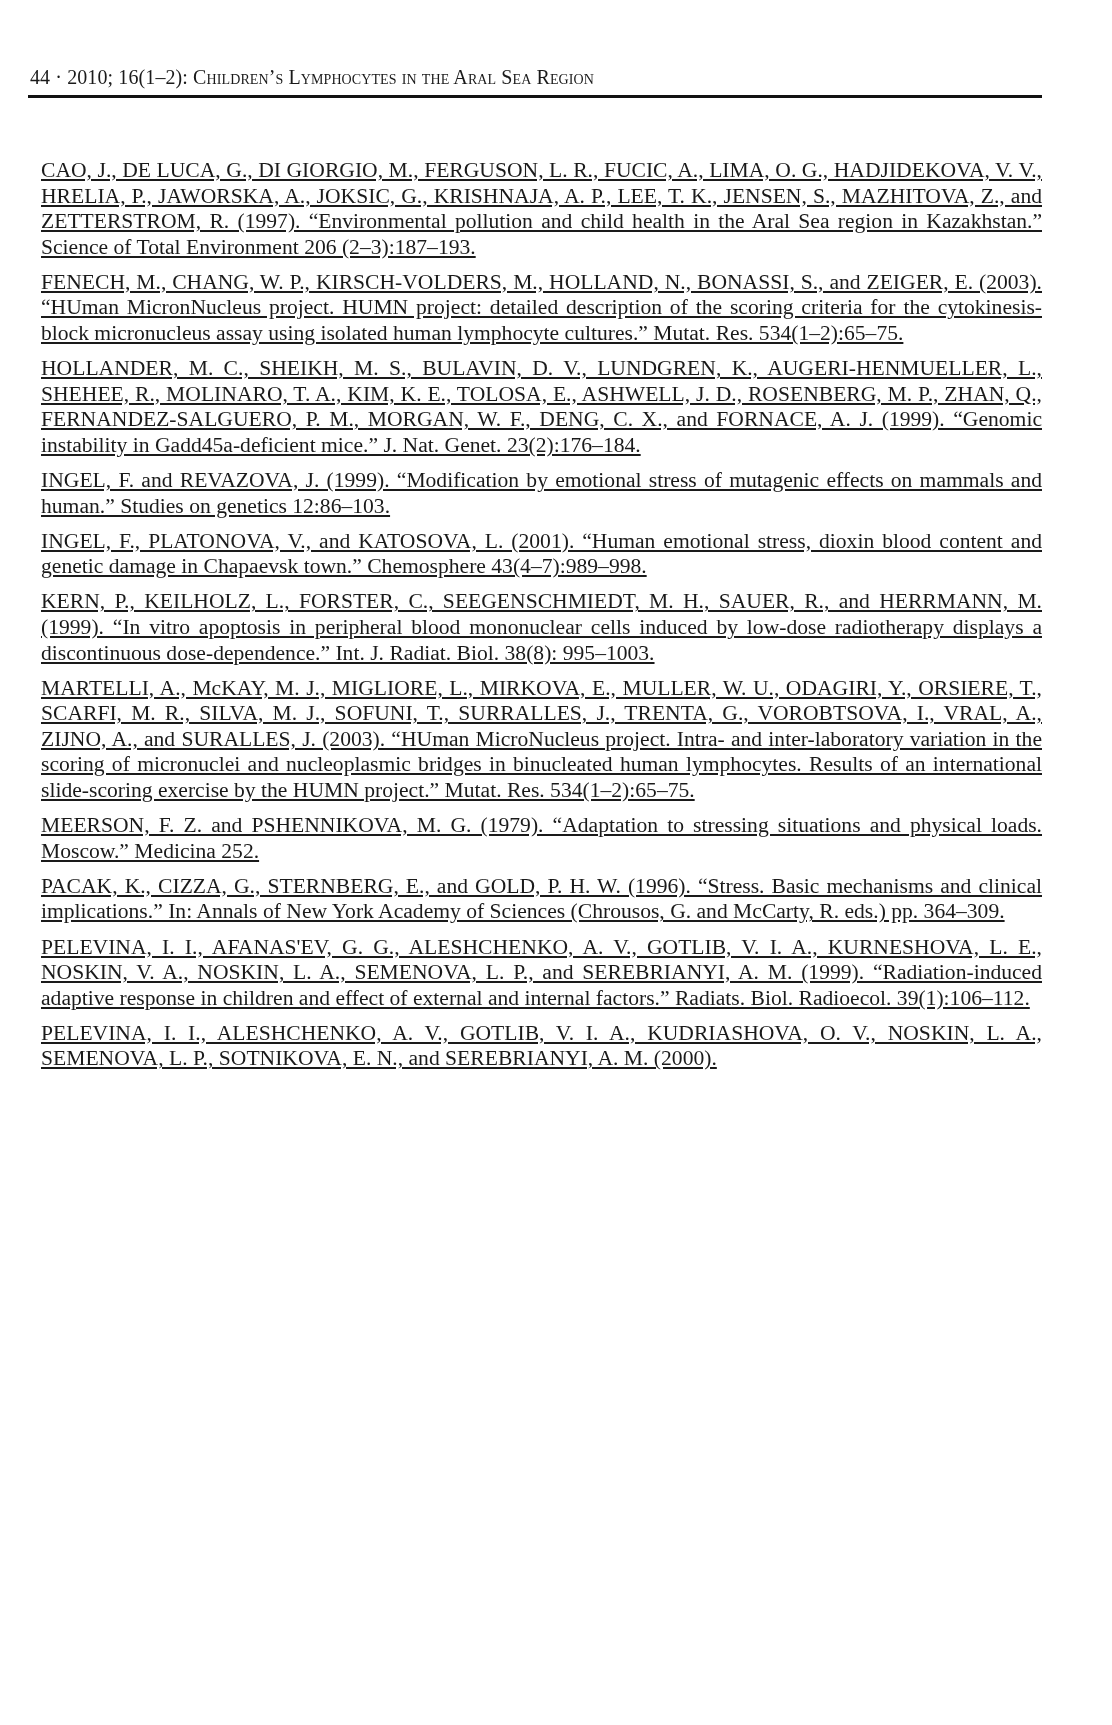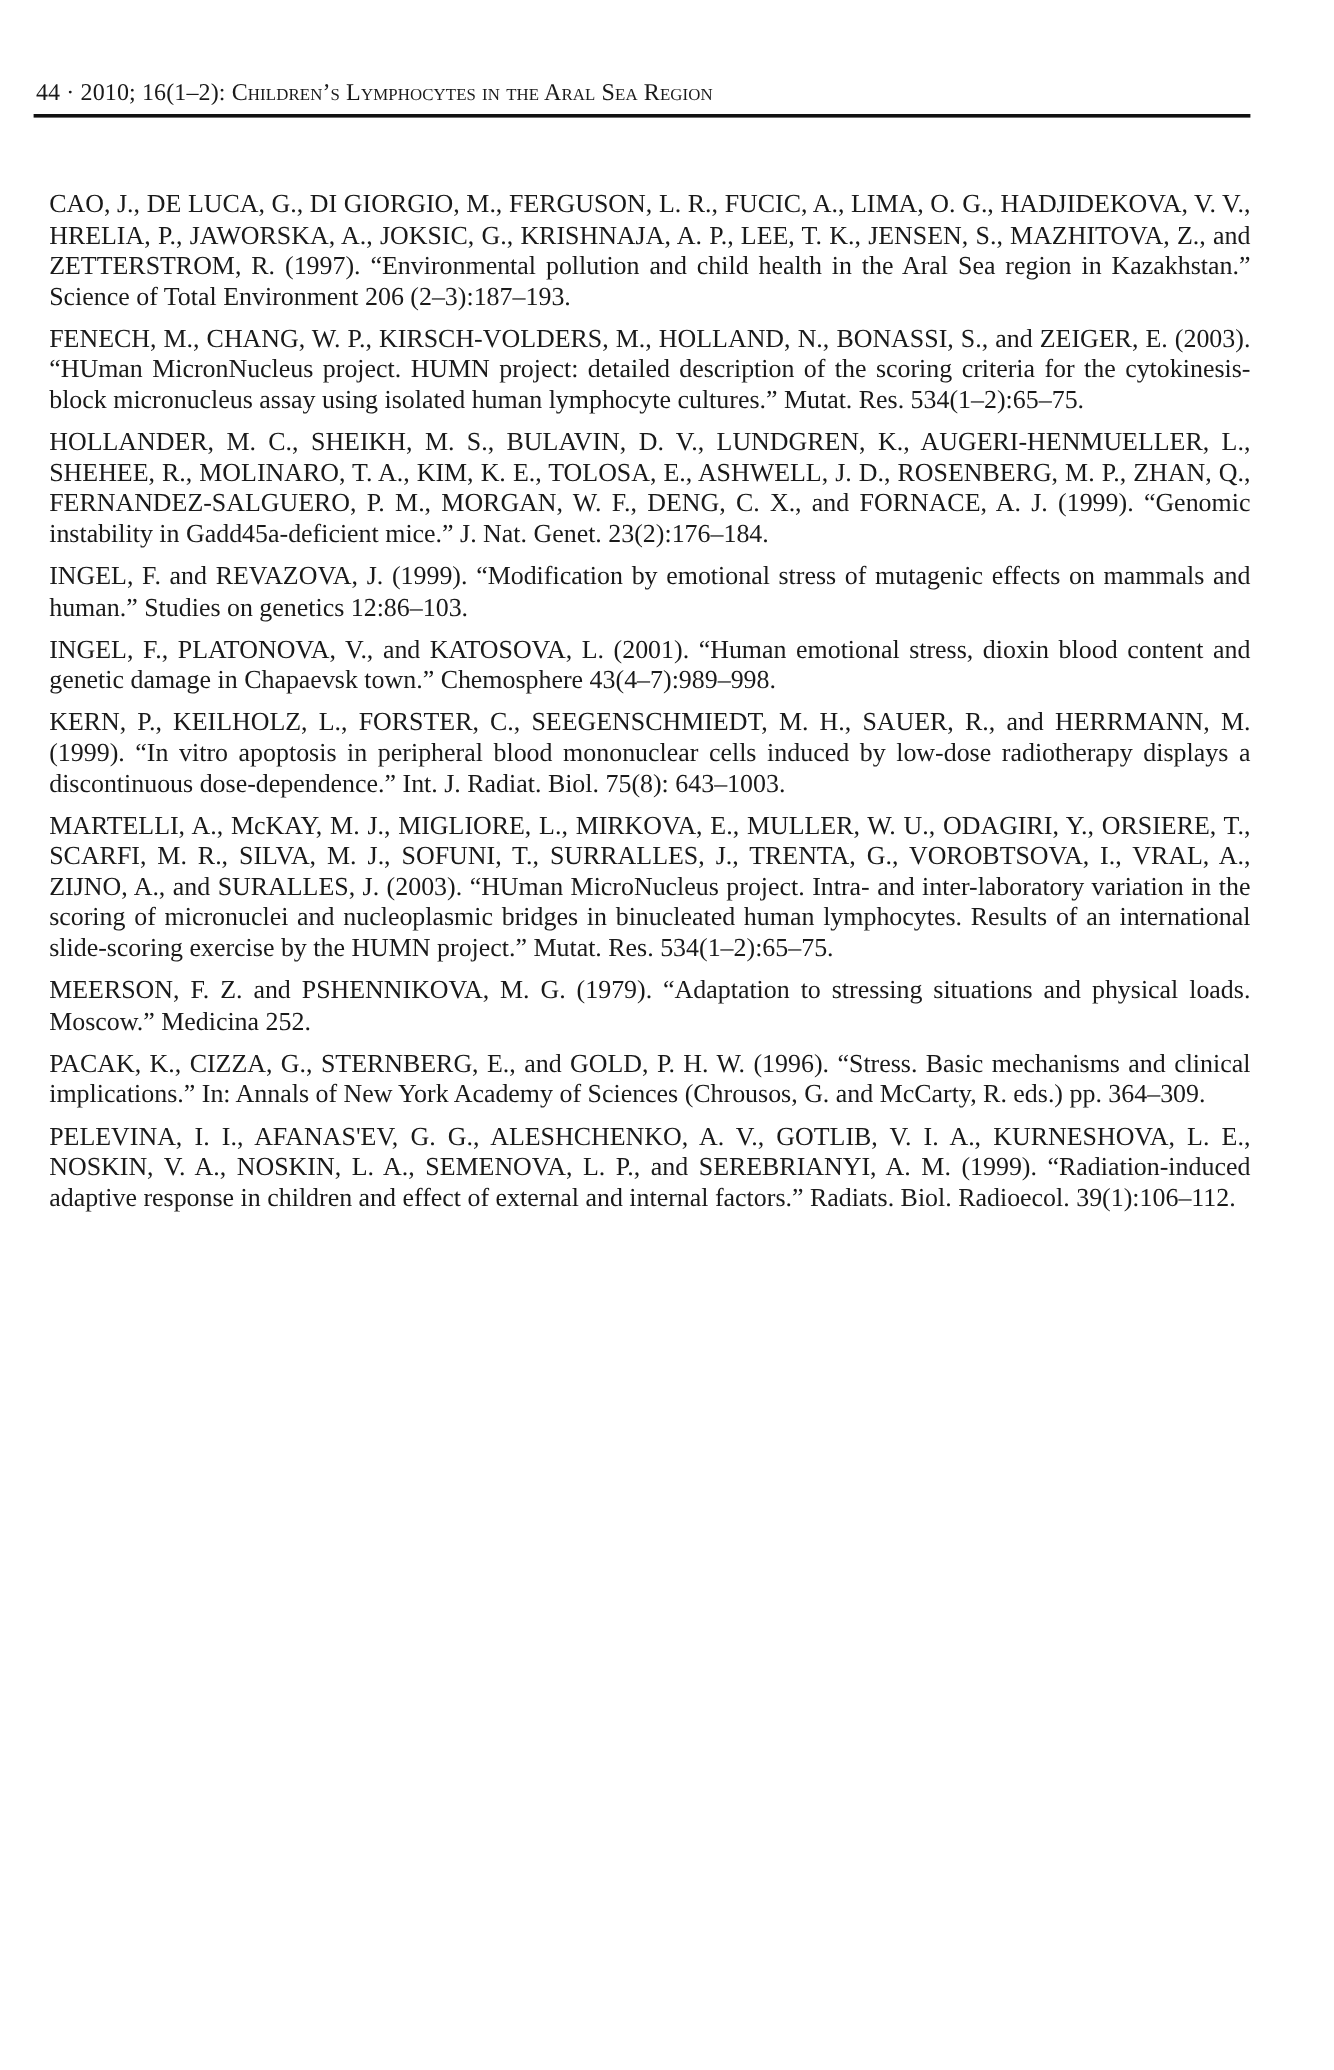--- a/index.html
+++ b/index.html
@@ -39,34 +39,36 @@
       left: 41px;
       top: 158px;
       width: 1001px;
       font-size: 21.6px;
       line-height: 25.6px;
     }
     .ref {
       text-align: justify;
       margin: 0 0 9.5px 0;
       hyphens: manual;
+      text-decoration: underline;
     }
   </style>
 </head>
 <body>
 
 <div class="running-header">
   <span>44</span><span> · </span><span>2010; 16(1–2): </span><span class="sc">Children’s Lymphocytes in the Aral Sea Region</span>
 </div>
 <div class="header-rule"></div>
 
 <div class="references">
   <p class="ref">CAO, J., DE LUCA, G., DI GIORGIO, M., FERGUSON, L. R., FUCIC, A., LIMA, O. G., HADJIDEKOVA, V. V., HRELIA, P., JAWORSKA, A., JOKSIC, G., KRISHNAJA, A. P., LEE, T. K., JENSEN, S., MAZHITOVA, Z., and ZETTERSTROM, R. (1997). “Environmental pollution and child health in the Aral Sea region in Kazakhstan.” Science of Total Environment 206 (2–3):187–193.</p>
   <p class="ref">FENECH, M., CHANG, W. P., KIRSCH-VOLDERS, M., HOLLAND, N., BONASSI, S., and ZEIGER, E. (2003). “HUman MicronNucleus project. HUMN project: detailed description of the scoring criteria for the cytokinesis-block micronucleus assay using isolated human lympho­cyte cultures.” Mutat. Res. 534(1–2):65–75.</p>
   <p class="ref">HOLLANDER, M. C., SHEIKH, M. S., BULAVIN, D. V., LUNDGREN, K., AUGERI-HENMUELLER, L., SHEHEE, R., MOLINARO, T. A., KIM, K. E., TOLOSA, E., ASHWELL, J. D., ROSENBERG, M. P., ZHAN, Q., FERNANDEZ-SALGUERO, P. M., MORGAN, W. F., DENG, C. X., and FORNACE, A. J. (1999). “Genomic instability in Gadd45a-deficient mice.” J. Nat. Genet. 23(2):176–184.</p>
   <p class="ref">INGEL, F. and REVAZOVA, J. (1999). “Modification by emotional stress of mutagenic effects on mammals and human.” Studies on genetics 12:86–103.</p>
   <p class="ref">INGEL, F., PLATONOVA, V., and KATOSOVA, L. (2001). “Human emotional stress, dioxin blood content and genetic damage in Chapaevsk town.” Chemosphere 43(4–7):989–998.</p>
-  <p class="ref">KERN, P., KEILHOLZ, L., FORSTER, C., SEEGENSCHMIEDT, M. H., SAUER, R., and HERRMANN, M. (1999). “In vitro apoptosis in peripheral blood mononuclear cells induced by low-dose radiotherapy displays a discontinuous dose-dependence.” Int. J. Radiat. Biol. 75(8): 643–1003.</p>
+  <p class="ref">KERN, P., KEILHOLZ, L., FORSTER, C., SEEGENSCHMIEDT, M. H., SAUER, R., and HERRMANN, M. (1999). “In vitro apoptosis in peripheral blood mononuclear cells induced by low-dose radiotherapy displays a discontinuous dose-dependence.” Int. J. Radiat. Biol. 38(8): 995–1003.</p>
   <p class="ref">MARTELLI, A., McKAY, M. J., MIGLIORE, L., MIRKOVA, E., MULLER, W. U., ODAGIRI, Y., ORSIERE, T., SCARFI, M. R., SILVA, M. J., SOFUNI, T., SURRALLES, J., TRENTA, G., VOROBTSOVA, I., VRAL, A., ZIJNO, A., and SURALLES, J. (2003). “HUman MicroNucleus project. Intra- and inter-laboratory variation in the scoring of micronuclei and nucleoplasmic bridges in binucleated human lymphocytes. Results of an international slide-scoring exercise by the HUMN project.” Mutat. Res. 534(1–2):65–75.</p>
   <p class="ref">MEERSON, F. Z. and PSHENNIKOVA, M. G. (1979). “Adaptation to stressing situations and physical loads. Moscow.” Medicina 252.</p>
   <p class="ref">PACAK, K., CIZZA, G., STERNBERG, E., and GOLD, P. H. W. (1996). “Stress. Basic mecha­nisms and clinical implications.” In: Annals of New York Academy of Sciences (Chrousos, G. and McCarty, R. eds.) pp. 364–309.</p>
   <p class="ref">PELEVINA, I. I., AFANAS'EV, G. G., ALESHCHENKO, A. V., GOTLIB, V. I. A., KURNESHOVA, L. E., NOSKIN, V. A., NOSKIN, L. A., SEMENOVA, L. P., and SEREBRIANYI, A. M. (1999). “Radiation-induced adaptive response in children and effect of external and internal factors.” Radiats. Biol. Radioecol. 39(1):106–112.</p>
+  <p class="ref">PELEVINA, I. I., ALESHCHENKO, A. V., GOTLIB, V. I. A., KUDRIASHOVA, O. V., NOSKIN, L. A., SEMENOVA, L. P., SOTNIKOVA, E. N., and SEREBRIANYI, A. M. (2000).</p>
 </div>
 
 </body></html>

